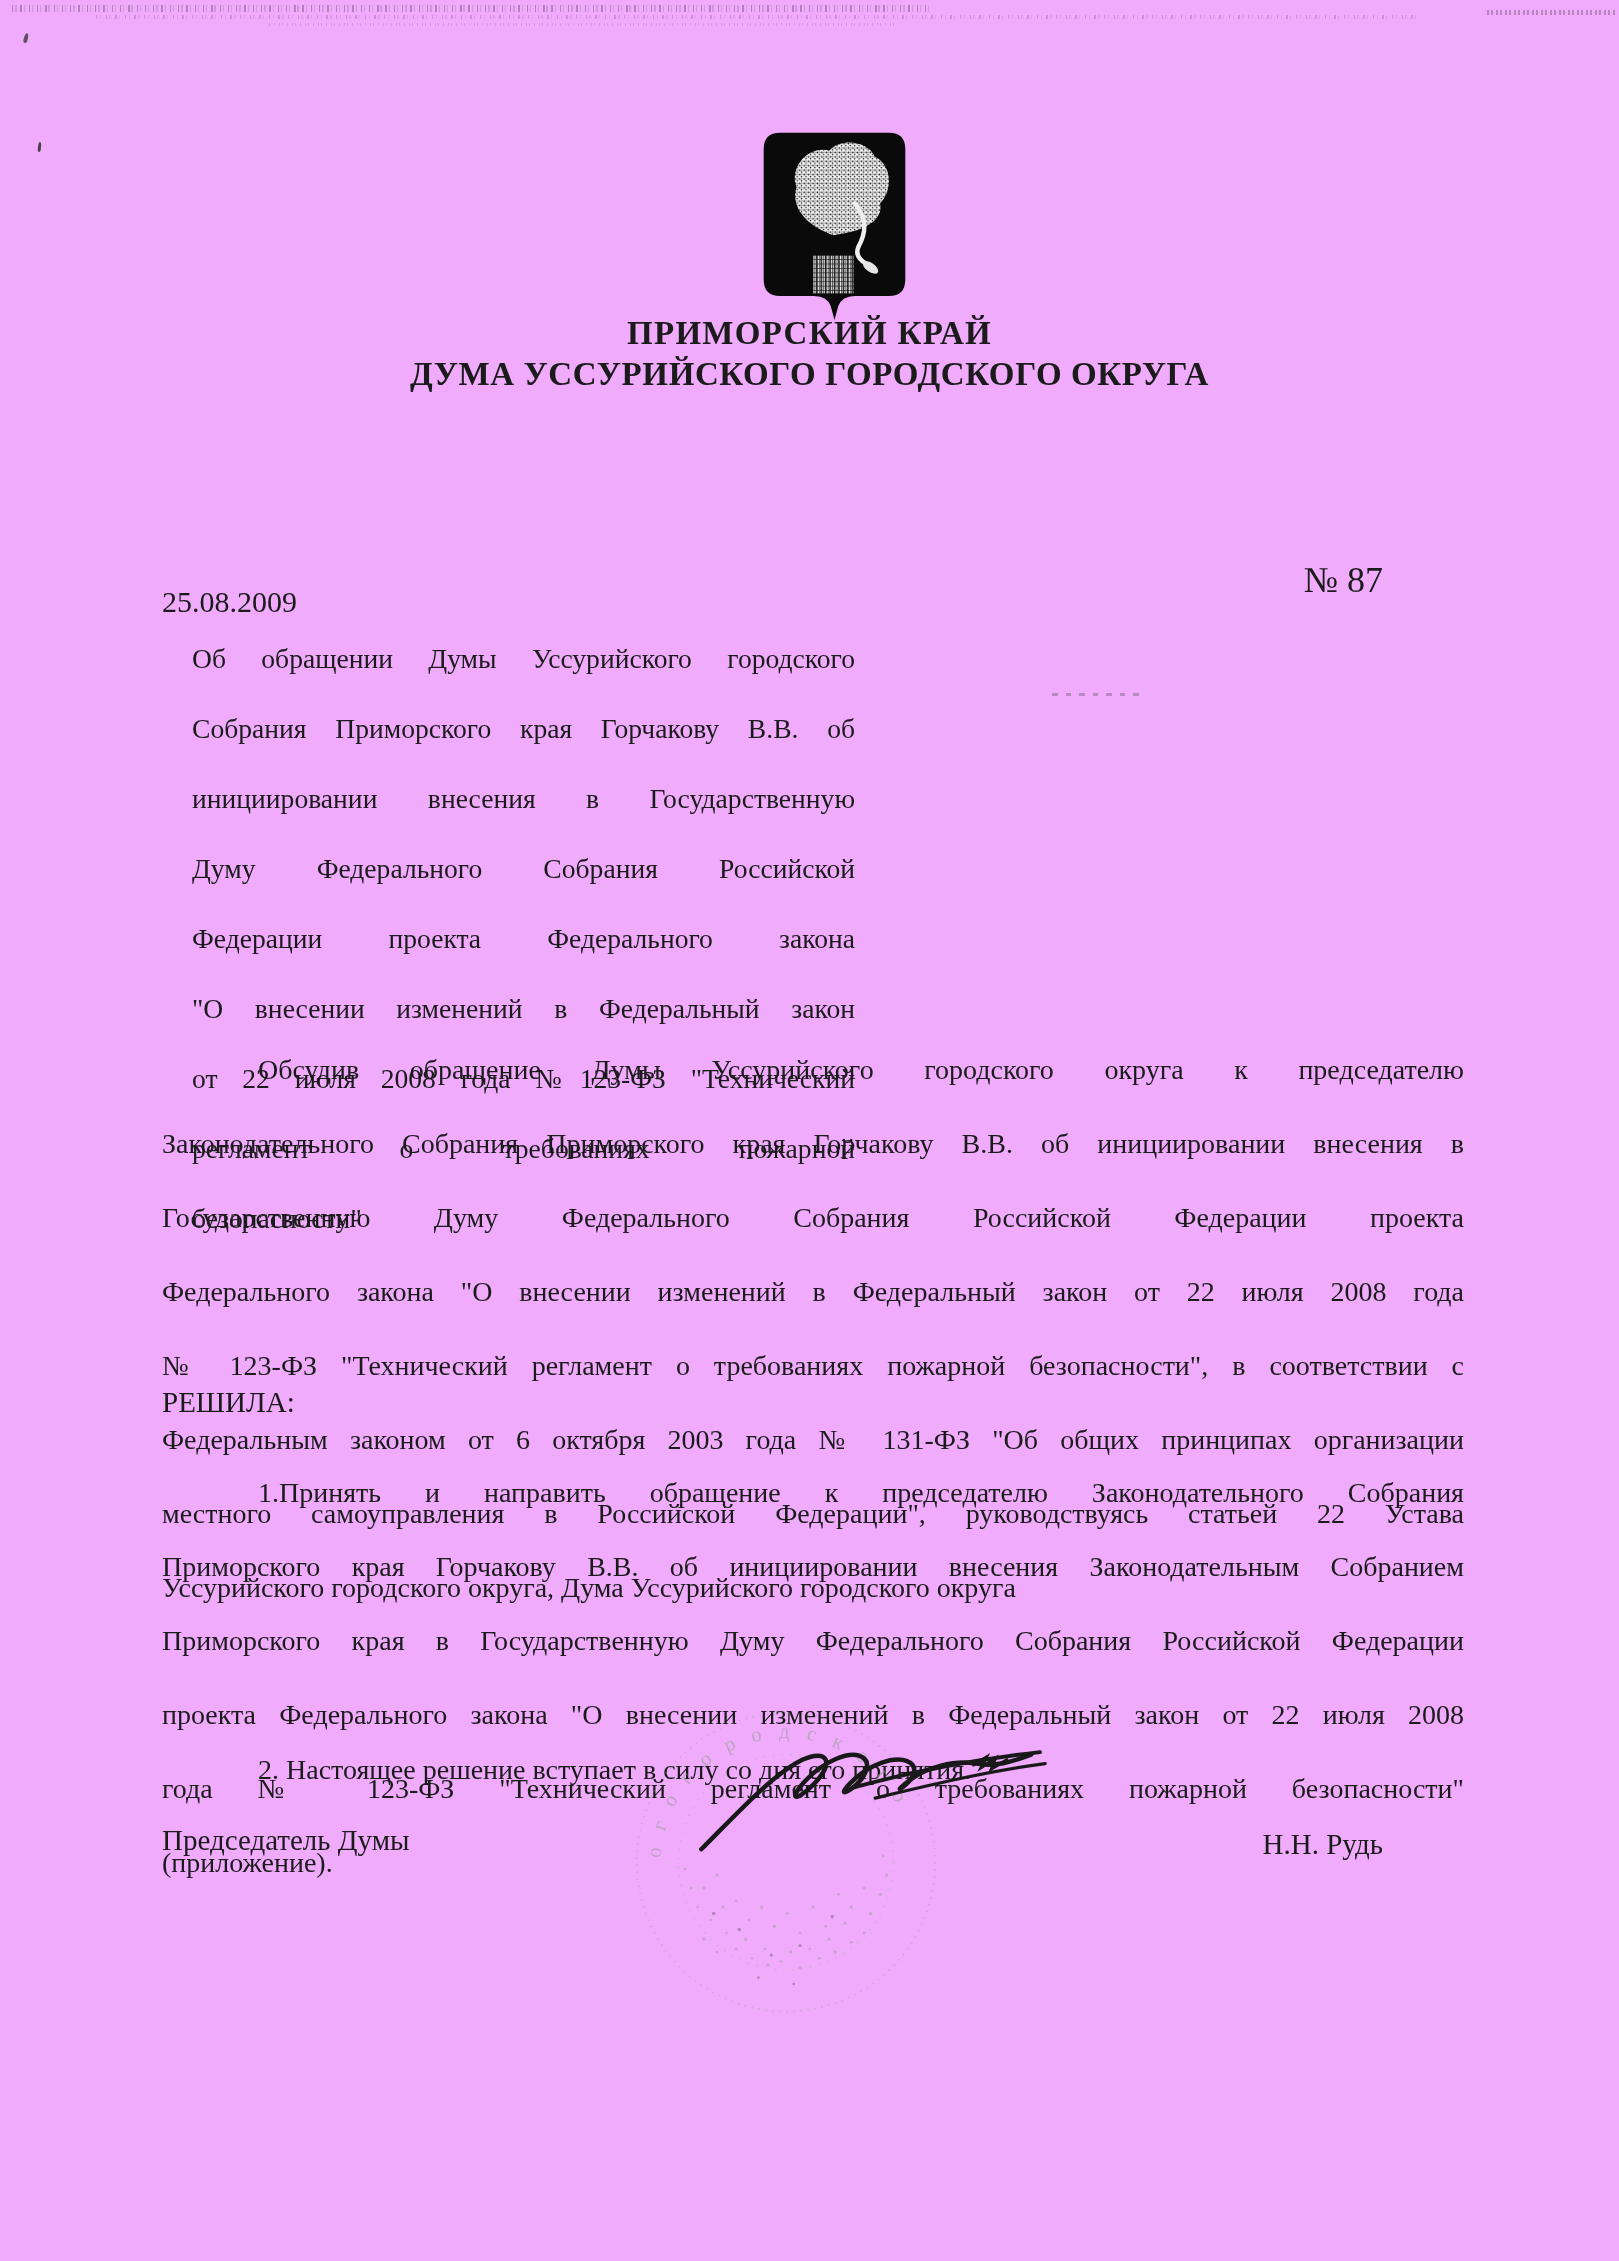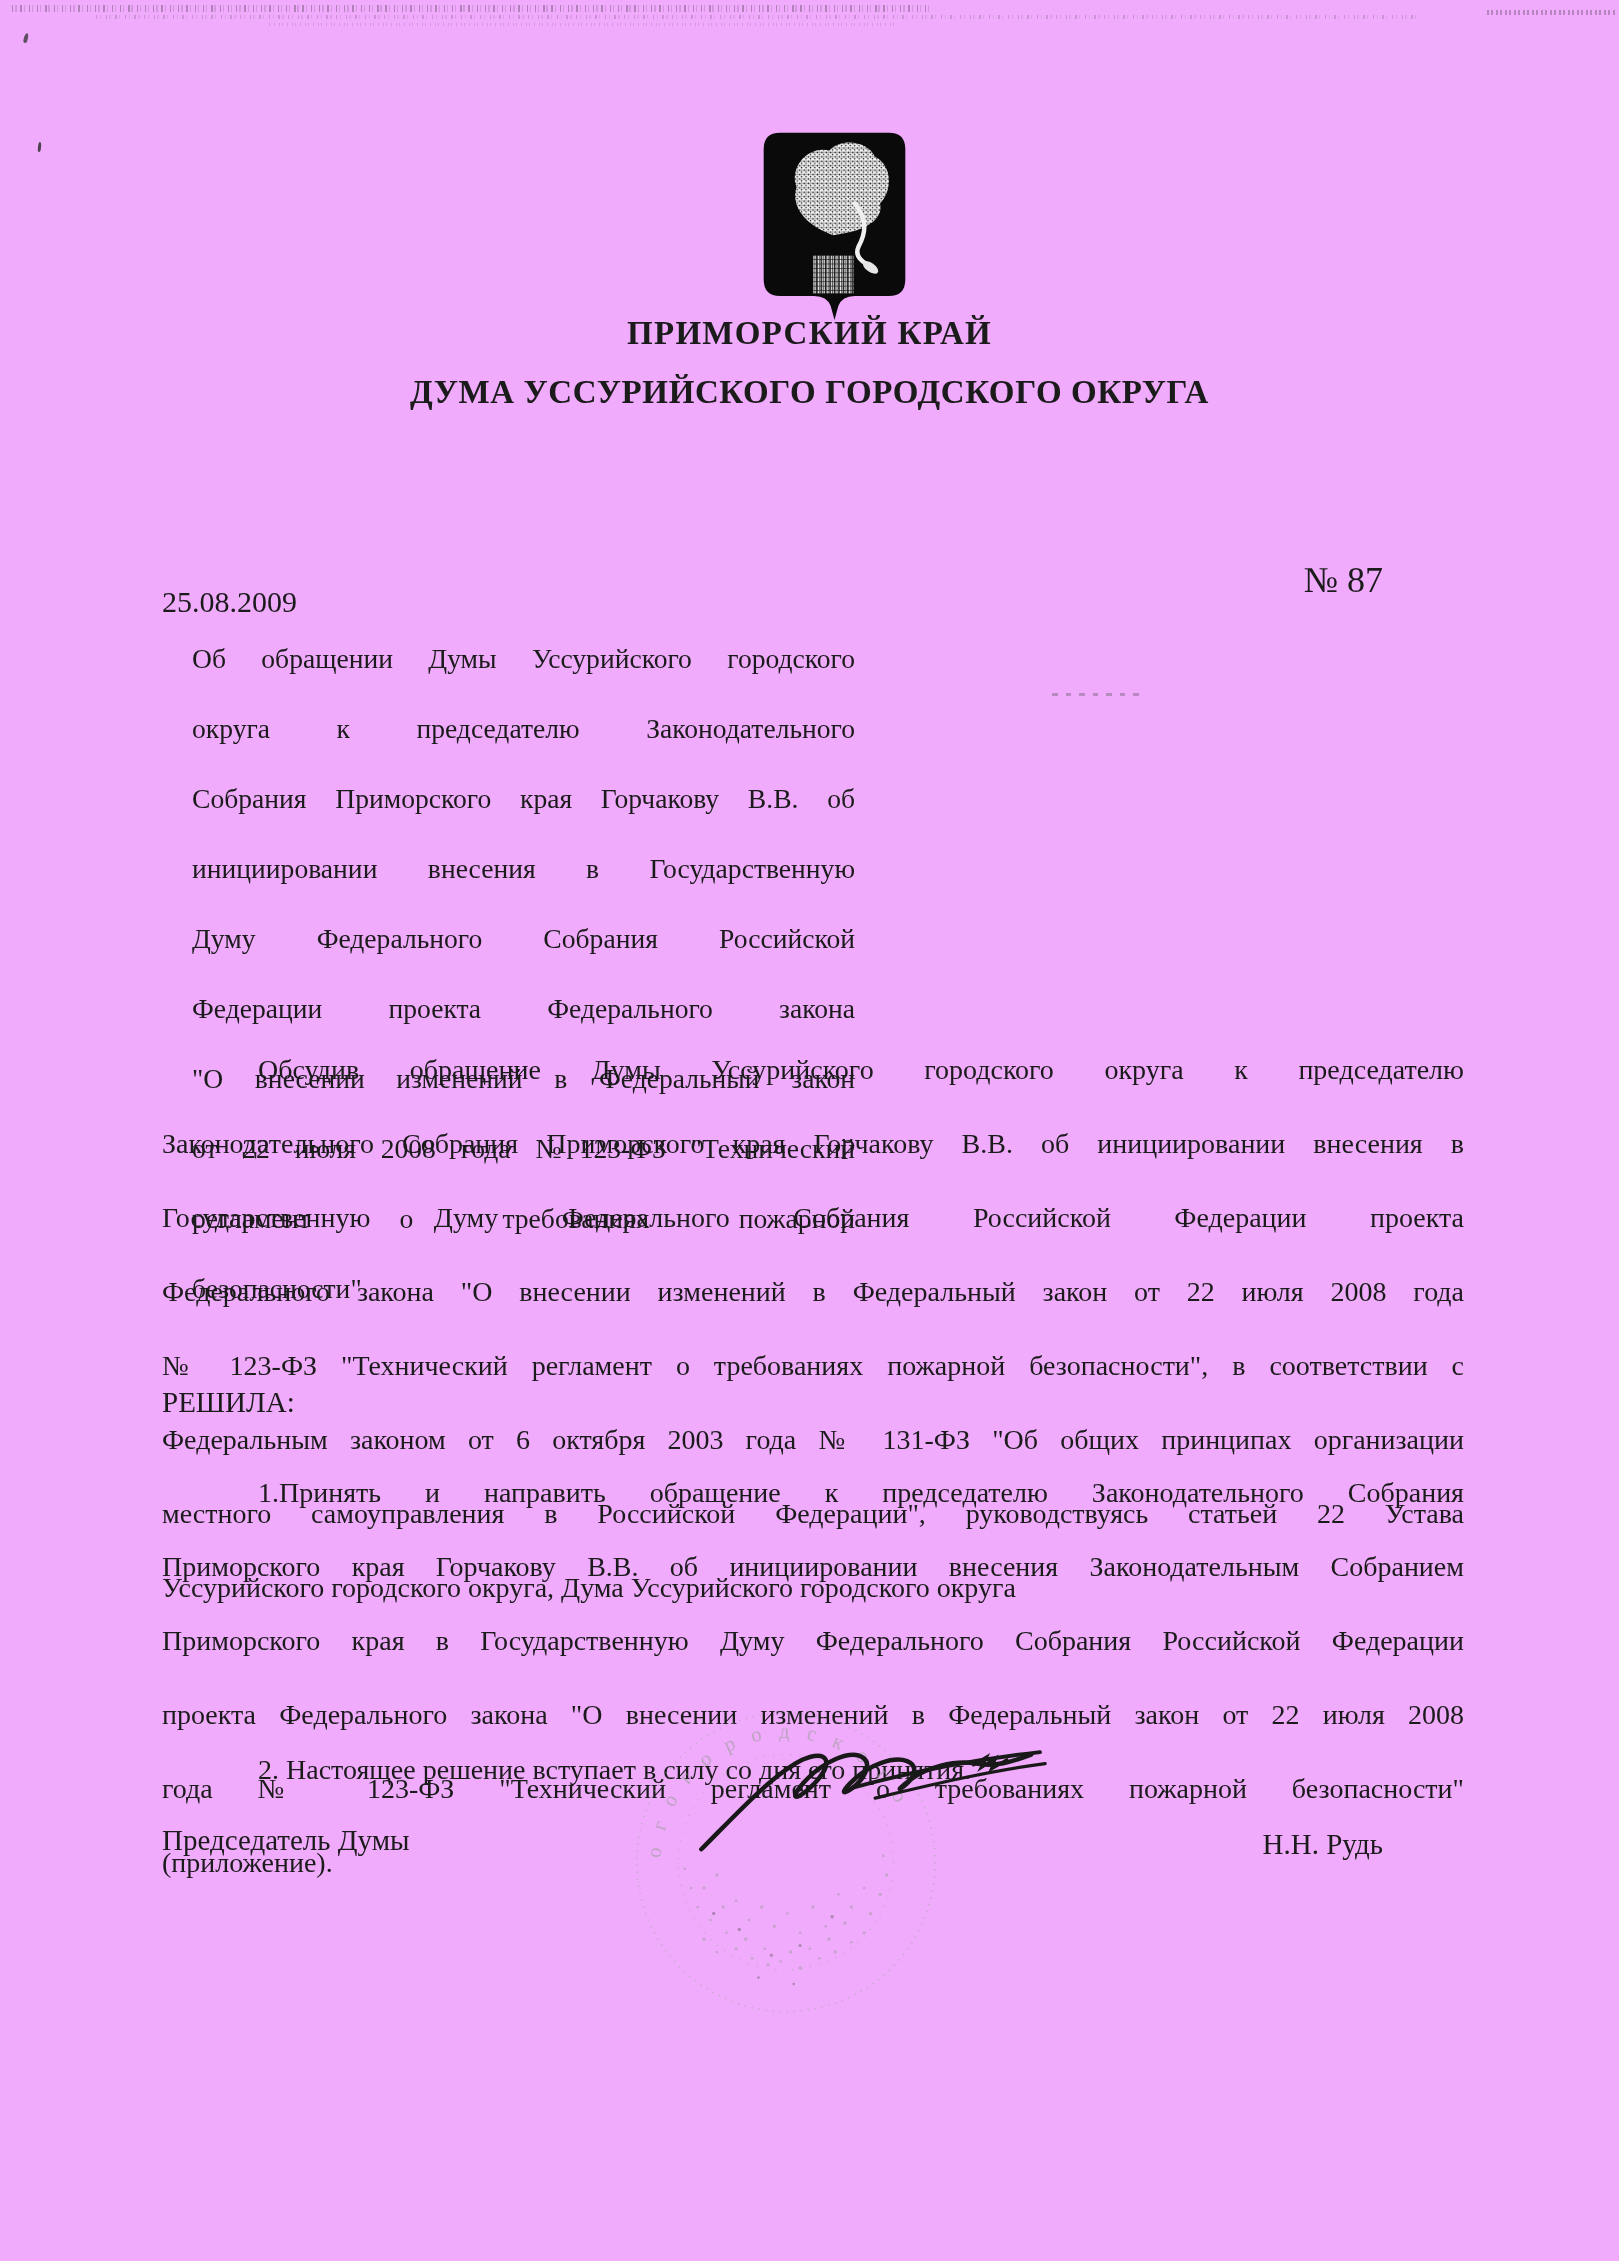--- a/index.html
+++ b/index.html
@@ -25,21 +25,21 @@
     border-radius:60% 60% 50% 50%/65% 65% 35% 35%;transform:rotate(14deg);opacity:.8;}
   .speck-b{position:absolute;left:38px;top:142px;width:3.2px;height:10.3px;background:#2e2e2e;
     border-radius:60% 60% 50% 50%/65% 65% 35% 35%;transform:rotate(6deg);opacity:.85;}
   .dash-specks{position:absolute;left:1052px;top:693px;width:90px;height:3.2px;opacity:.40;
     background:repeating-linear-gradient(90deg, rgba(80,80,80,.9) 0 5.8px, transparent 5.8px 13.5px);}
   
   .crest{position:absolute;left:758px;top:129px;width:153px;height:196px;}
   
   .hdr-region{position:absolute;left:0;top:315px;width:1619px;text-align:center;
     font-size:33px;font-weight:bold;letter-spacing:1.3px;}
-  .hdr-org{position:absolute;left:0;top:374px;width:1619px;text-align:center;
+  .hdr-org{position:absolute;left:0;top:356px;width:1619px;text-align:center;
     font-size:33px;font-weight:bold;letter-spacing:0.6px;}
   .doc-title{position:absolute;left:0;top:485px;width:1619px;text-align:center;
     font-size:37px;font-weight:bold;letter-spacing:18px;text-indent:18px;}
   .date{position:absolute;left:162px;top:585px;font-size:30px;}
   .number{position:absolute;right:236px;top:559px;font-size:36px;}
   
   .subject{position:absolute;left:192px;top:641px;width:663px;font-size:27.6px;line-height:35px;}
   
   .preamble{position:absolute;left:162px;top:1051px;width:1302px;font-size:28px;line-height:37px;}
   .resolved{position:absolute;left:162px;top:1386px;font-size:29px;}
@@ -92,21 +92,20 @@
   </svg>
 
   <div class="hdr-region">ПРИМОРСКИЙ КРАЙ</div>
   <div class="hdr-org">ДУМА УССУРИЙСКОГО ГОРОДСКОГО ОКРУГА</div>
 
   <div class="date">25.08.2009</div>
   <div class="number">№ 87</div>
 
   <div class="subject">
     <div class="jl">Об обращении Думы Уссурийского городского</div>
-    <div class="jl">округа к председателю Законодательного</div>
     <div class="jl">Собрания Приморского края Горчакову В.В. об</div>
     <div class="jl">инициировании внесения в Государственную</div>
     <div class="jl">Думу Федерального Собрания Российской</div>
     <div class="jl">Федерации проекта Федерального закона</div>
     <div class="jl">"О внесении изменений в Федеральный закон</div>
     <div class="jl">от 22 июля 2008 года №123-ФЗ "Технический</div>
     <div class="jl">регламент о требованиях пожарной</div>
     <div class="jl-last">безопасности"</div>
   </div>
 

